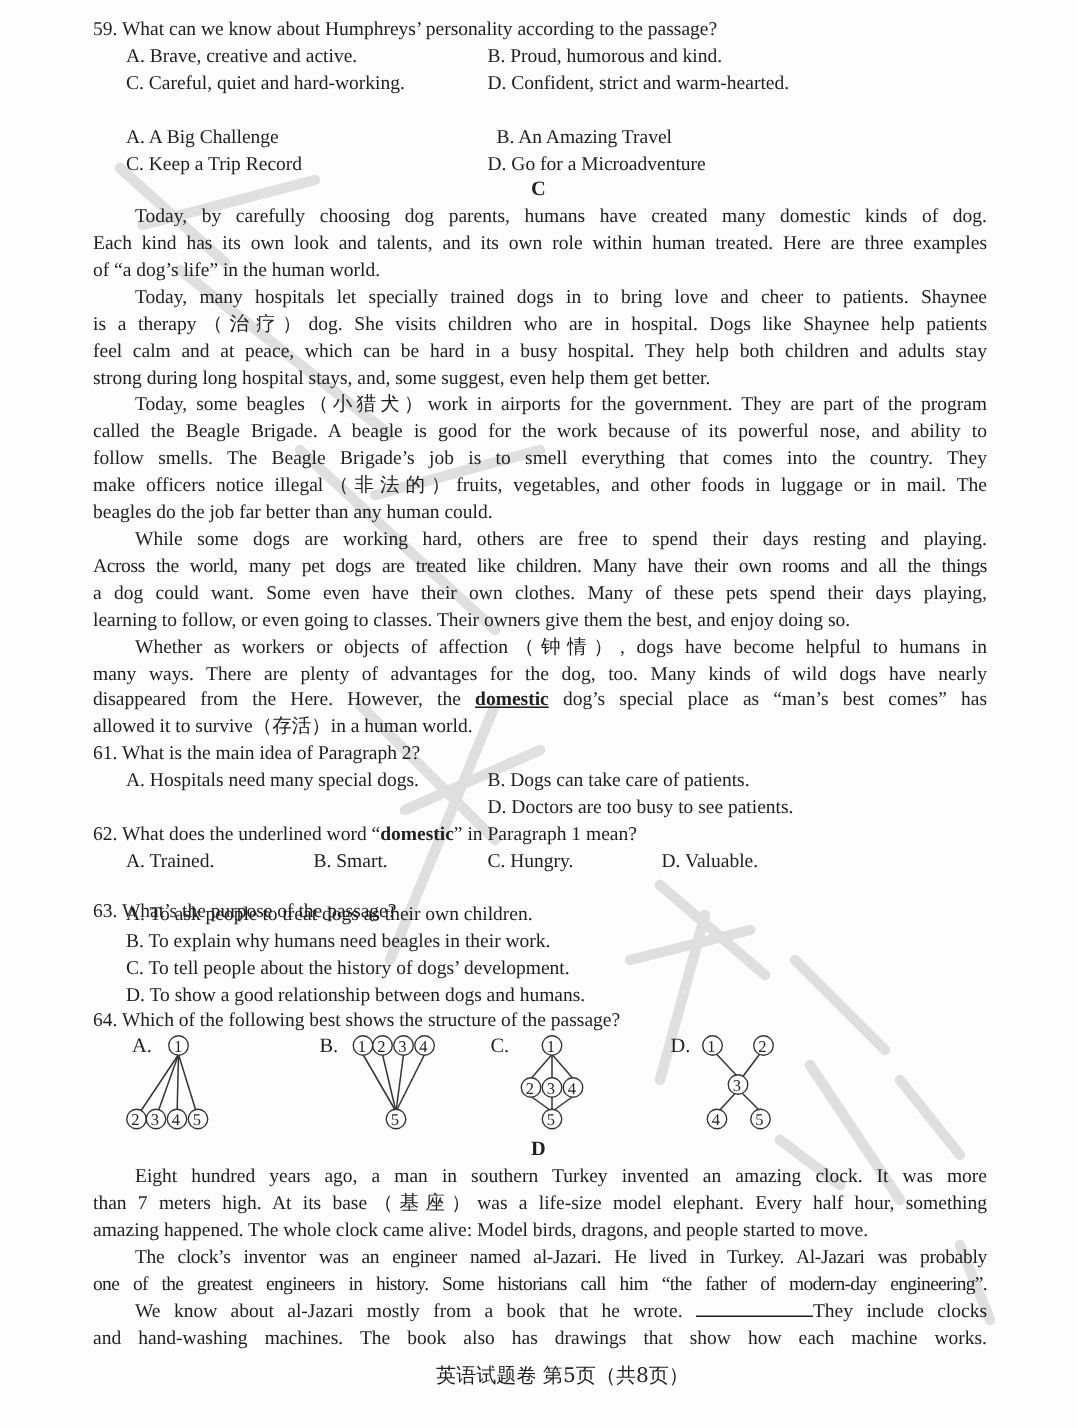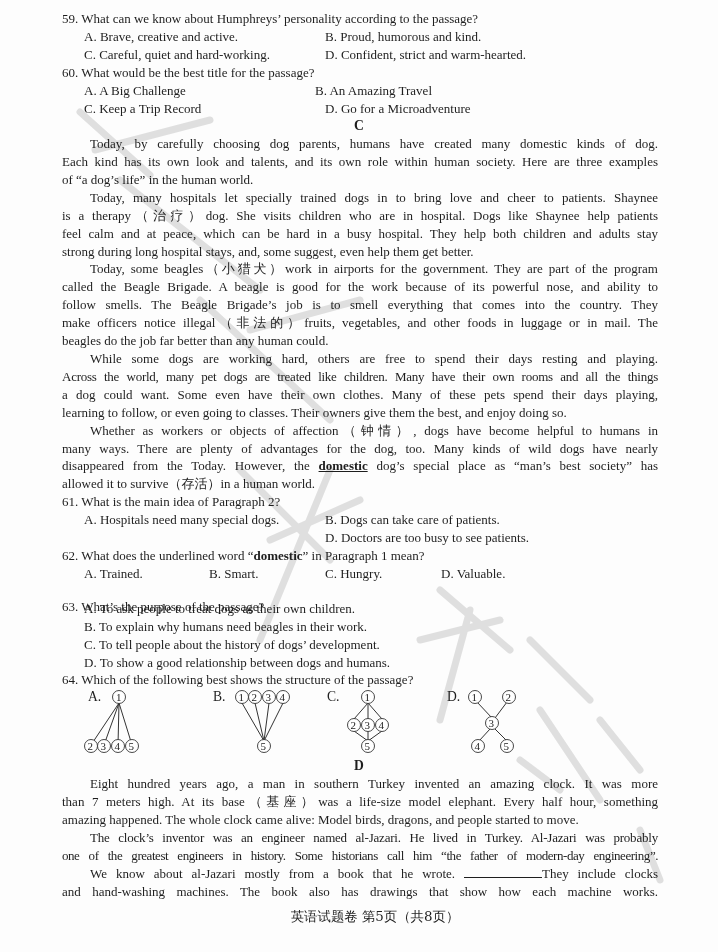--- a/index.html
+++ b/index.html
@@ -52,52 +52,51 @@
   <div class="ln" style="top:10px">59. What can we know about Humphreys’ personality according to the passage?</div>
   <div class="ln opt" style="top:46px">
     <span>C. Careful, quiet and hard-working.</span>
     <span class="col2" style="left:241px">D. Confident, strict and warm-hearted.</span>
   </div>
   <div class="ln opt" style="top:28px">
     <span>A. Brave, creative and active.</span>
     <span class="col2" style="left:241px">B. Proud, humorous and kind.</span>
   </div>
 
-  <div class="ln" style="top:64px">60. What would be the best title for the passage?</div>
   <div class="ln opt" style="top:82px">
     <span>A. A Big Challenge</span>
-    <span class="col2" style="left:231px">B. An Amazing Travel</span>
+    <span class="col2" style="left:247px">B. An Amazing Travel</span>
   </div>
   <div class="ln opt" style="top:100px">
     <span>C. Keep a Trip Record</span>
     <span class="col2" style="left:241px">D. Go for a Microadventure</span>
   </div>
 
   <div class="sec" style="top:117px">C</div>
 
   <div>
     <div class="ln j ind" style="top:135px">Today, by carefully choosing dog parents, humans have created many domestic kinds of dog.</div>
-    <div class="ln j" style="top:153px">Each kind has its own look and talents, and its own role within human society. Here are three examples</div>
+    <div class="ln j" style="top:153px">Each kind has its own look and talents, and its own role within human treated. Here are three examples</div>
     <div class="ln" style="top:171px">of “a dog’s life” in the human world.</div>
     <div class="ln j ind" style="top:189px">Today, many hospitals let specially trained dogs in to bring love and cheer to patients. Shaynee</div>
     <div class="ln j" style="top:207px">is a therapy（治疗）dog. She visits children who are in hospital. Dogs like Shaynee help patients</div>
     <div class="ln j" style="top:225px">feel calm and at peace, which can be hard in a busy hospital. They help both children and adults stay</div>
     <div class="ln" style="top:243px">strong during long hospital stays, and, some suggest, even help them get better.</div>
     <div class="ln j ind" style="top:260px">Today, some beagles（小猎犬）work in airports for the government. They are part of the program</div>
     <div class="ln j" style="top:278px">called the Beagle Brigade. A beagle is good for the work because of its powerful nose, and ability to</div>
     <div class="ln j" style="top:296px">follow smells. The Beagle Brigade’s job is to smell everything that comes into the country. They</div>
     <div class="ln j" style="top:314px">make officers notice illegal（非法的）fruits, vegetables, and other foods in luggage or in mail. The</div>
     <div class="ln" style="top:332px">beagles do the job far better than any human could.</div>
     <div class="ln j ind" style="top:350px">While some dogs are working hard, others are free to spend their days resting and playing.</div>
     <div class="ln j" style="top:368px;letter-spacing:-0.25px">Across the world, many pet dogs are treated like children. Many have their own rooms and all the things</div>
     <div class="ln j" style="top:386px">a dog could want. Some even have their own clothes. Many of these pets spend their days playing,</div>
     <div class="ln" style="top:404px">learning to follow, or even going to classes. Their owners give them the best, and enjoy doing so.</div>
     <div class="ln j ind" style="top:422px">Whether as workers or objects of affection（钟情）, dogs have become helpful to humans in</div>
     <div class="ln j" style="top:440px">many ways. There are plenty of advantages for the dog, too. Many kinds of wild dogs have nearly</div>
-    <div class="ln j" style="top:457px"><span>disappeared from the Today. However, the </span><span class="u">domestic</span><span> dog’s special place as “man’s best society” has</span></div>
+    <div class="ln j" style="top:457px"><span>disappeared from the Here. However, the </span><span class="u">domestic</span><span> dog’s special place as “man’s best comes” has</span></div>
     <div class="ln" style="top:475px">allowed it to survive（存活）in a human world.</div>
   </div>
 
   <div class="ln" style="top:493px">61. What is the main idea of Paragraph 2?</div>
   <div class="ln opt" style="top:511px">
     <span>A. Hospitals need many special dogs.</span>
     <span class="col2" style="left:241px">B. Dogs can take care of patients.</span>
   </div>
   <div class="ln opt" style="top:529px">
     <span class="col2" style="left:241px">D. Doctors are too busy to see patients.</span>

